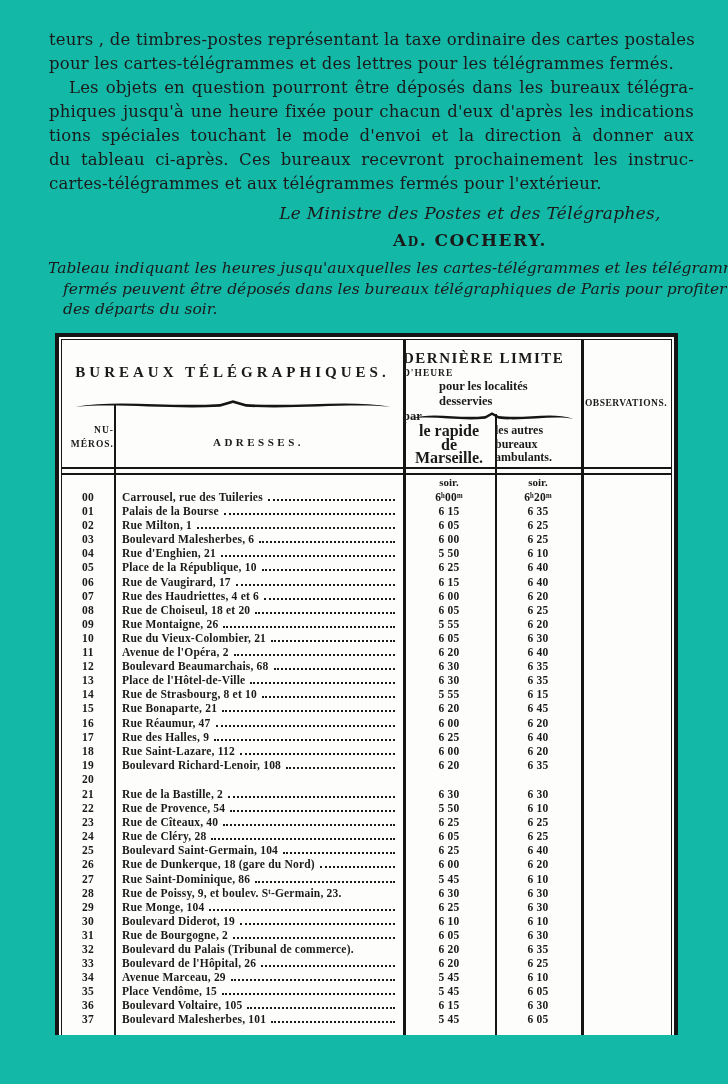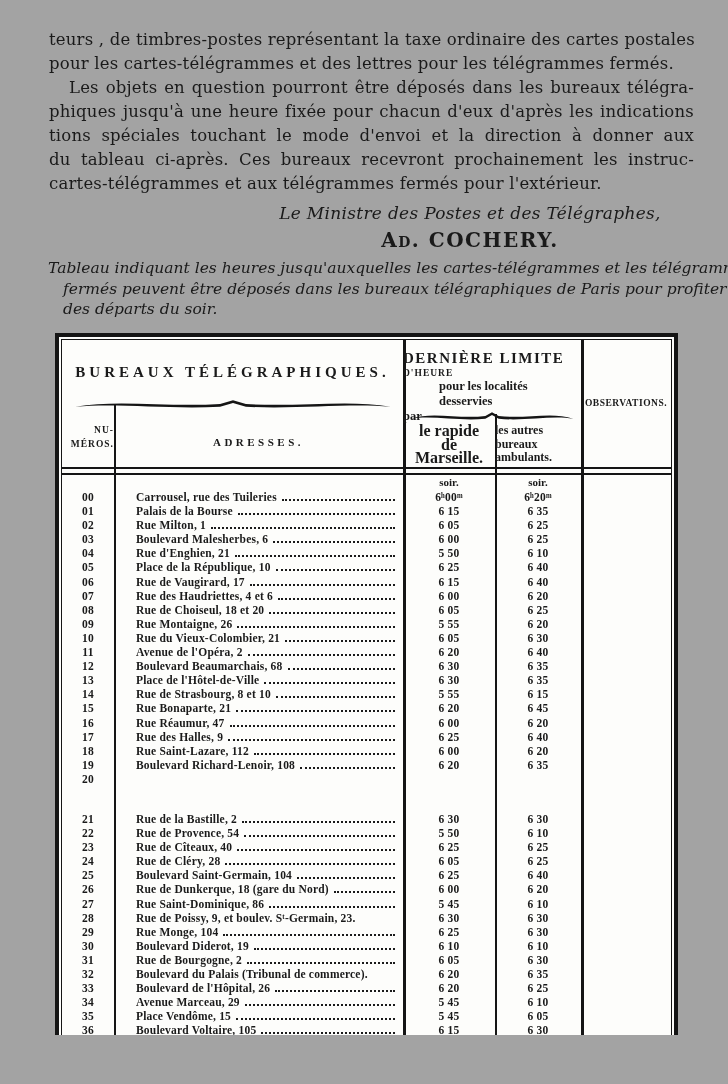--- a/index.html
+++ b/index.html
@@ -1,31 +1,31 @@
 <!DOCTYPE html>
 <html><head>
 <meta charset="utf-8">
 <style>
   html,body{margin:0;padding:0;background:#e8e8e8;}
   .page{
     position:relative;width:728px;height:1084px;margin:0 auto;
-    background:#a3a3a3;color:#1a1a1a;overflow:hidden;
+    background:#14b8a6;color:#1a1a1a;overflow:hidden;
     font-family:"DejaVu Serif", serif;
   }
   
   .para{position:absolute;left:49px;width:645px;font-size:16.5px;line-height:24px;letter-spacing:.2px;}
   .para .line{text-align:justify;text-align-last:justify;white-space:nowrap;}
   .para .line.last{text-align-last:left;}
   .para1{top:28px;}
   .para2{top:76px;}
   .para2 .line:first-child{text-indent:20px;}
   
   .signature{position:absolute;left:270px;top:200px;width:400px;text-align:center;}
   .sig-role{font-style:italic;font-size:17px;line-height:26px;letter-spacing:.3px;}
-  .sig-name{font-size:20px;line-height:28px;font-weight:bold;font-variant:small-caps;letter-spacing:1.5px;}
+  .sig-name{font-size:17px;line-height:28px;font-weight:bold;font-variant:small-caps;letter-spacing:1.5px;}
   
   .caption{position:absolute;left:63px;top:258px;width:632px;font-style:italic;font-size:15.5px;line-height:20.5px;}
   .caption .line{text-align:justify;text-align-last:justify;white-space:nowrap;}
   .caption .line.last{text-align-last:left;}
   .caption .line:first-child{margin-left:-15px;}
   
   .table-frame{
     position:absolute;left:55px;top:333px;width:623px;height:702px;
     box-sizing:border-box;border:4px solid #151515;border-bottom:none;
     padding:2px 2px 0 2px;overflow:hidden;background:#fdfdfb;
@@ -63,23 +63,23 @@
   .h-autres{position:absolute;left:433px;top:84px;width:66px;text-align:left;
     font-size:12px;font-weight:600;line-height:13.5px;}
   .h-obs{position:absolute;left:519px;top:58px;width:90px;text-align:center;
     font-size:9.5px;font-weight:bold;letter-spacing:.5px;}
   
   .tbody{position:absolute;left:0;right:0;top:135px;}
   .grid{display:grid;grid-template-columns:52px 289px 92px 86px 1fr;}
   .soir-row{height:15px;line-height:14px;font-size:11px;font-weight:bold;}
   .soir-row div{text-align:center;}
   .row{height:14.1px;line-height:14.1px;font-size:11.5px;font-weight:bold;letter-spacing:.2px;}
-  .row.gap{margin-bottom:26px;}
+  .row.gap{margin-bottom:1px;}
   .c-num{text-align:center;}
-  .c-addr{display:flex;align-items:baseline;padding-left:22px;padding-right:6px;overflow:hidden;}
+  .c-addr{display:flex;align-items:baseline;padding-left:8px;padding-right:6px;overflow:hidden;}
   .addr-text{white-space:nowrap;}
   .leader{flex:1;min-width:0;border-bottom:2px dotted #1a1a1a;margin:0 2px 3px 5px;}
   .c-t1,.c-t2{text-align:center;white-space:nowrap;}
 </style>
 </head>
 <body>
 
 <div class="page">
 
   <div class="para para1">

